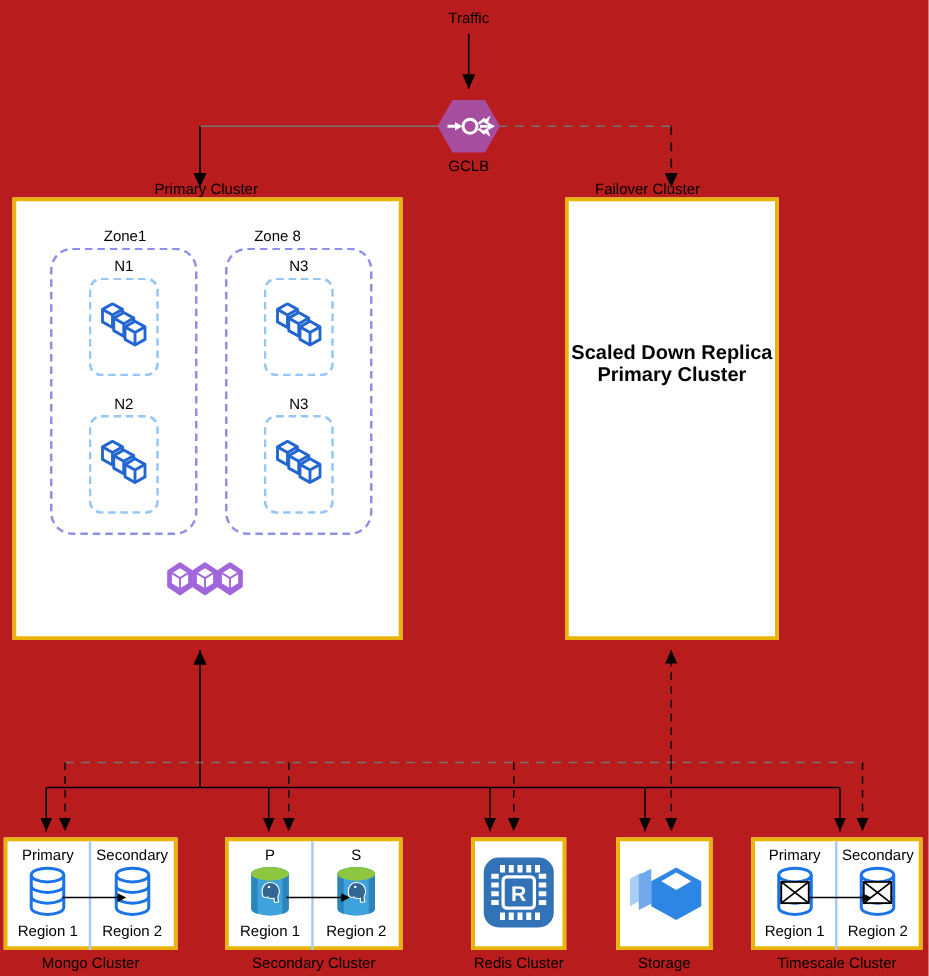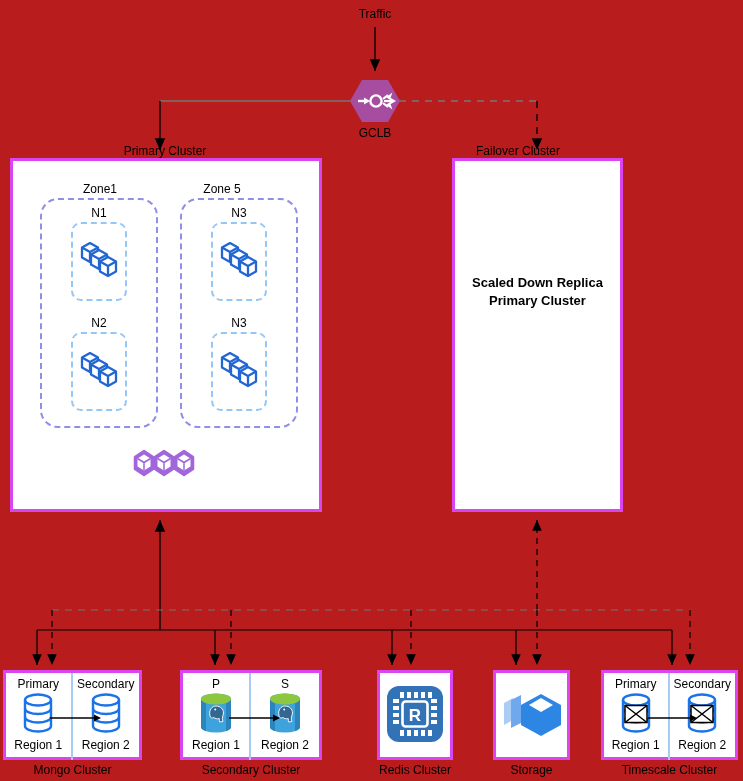--- a/index.html
+++ b/index.html
@@ -1,24 +1,24 @@
 <!DOCTYPE html>
 <html><head>
 <meta charset="utf-8">
 <style>
   html,body{margin:0;padding:0;background:#fff;}
   .canvas{position:relative;width:743px;height:781px;background:#b91c1c;
           font-family:"Liberation Sans",sans-serif;font-size:12px;color:#000;overflow:hidden;}
   .connectors{position:absolute;left:0;top:0;z-index:0;}
   .lbl{position:absolute;text-align:center;z-index:3;line-height:14px;}
-  .cluster-box{position:absolute;border:3px solid #d946ef;background:#fff;box-sizing:border-box;z-index:1;}
+  .cluster-box{position:absolute;border:3px solid #eab308;background:#fff;box-sizing:border-box;z-index:1;}
   .zone{position:absolute;border:2px dashed #8F8FE8;border-radius:18px;box-sizing:border-box;z-index:2;}
   .node{position:absolute;border:2px dashed #94C6F7;border-radius:10px;box-sizing:border-box;}
   .icon{position:absolute;z-index:2;}
-  .failover-text{position:absolute;z-index:2;text-align:center;font-weight:bold;font-size:13px;line-height:18px;}
+  .failover-text{position:absolute;z-index:2;text-align:center;font-weight:bold;font-size:16px;line-height:18px;}
   .split{display:grid;grid-template-columns:1fr 1fr;}
   .col{display:flex;flex-direction:column;align-items:center;justify-content:space-between;
        padding:4px 2px 8px;box-sizing:border-box;}
   .col-first{border-right:2px solid #A7CBF2;}
   .centerbox{display:flex;align-items:center;justify-content:center;}
   .link-arrow{position:absolute;z-index:3;}
   svg text{font-family:"Liberation Sans",sans-serif;}
 </style>
 </head>
 <body>
@@ -73,21 +73,21 @@
       <path d="M37.5,26.5 L43,32 L41.5,24.5 z" fill="#fff" transform="rotate(-8 40 29)"></path>
     </svg>
   </div>
   <div class="lbl" style="left:348px;top:126px;width:54px;text-align:center;">GCLB</div>
 
   <div class="lbl" style="left:100px;top:144px;width:130px;">Primary Cluster</div>
   <div class="cluster-box" style="left:10px;top:158px;width:312px;height:354px;"></div>
 
   <div class="lbl" style="left:70px;top:182px;width:60px;">Zone1</div>
   <div class="zone" style="left:40px;top:198px;width:118px;height:230px;"></div>
-  <div class="lbl" style="left:192px;top:182px;width:60px;">Zone 5</div>
+  <div class="lbl" style="left:192px;top:182px;width:60px;">Zone 8</div>
   <div class="zone" style="left:180px;top:198px;width:118px;height:230px;"></div>
 
   <div class="lbl" style="left:79px;top:206px;width:40px;">N1</div>
   <div class="node" style="left:71px;top:222px;width:56px;height:79px;z-index:2;"></div>
   <div class="icon" style="left:79px;top:242px;">
     <svg width="40" height="38" viewBox="0 0 40 38">
       <g stroke="#2266D2" stroke-width="2.3" fill="#fff" stroke-linejoin="round">
         <g>
             <path d="M11,1 L19,5.5 V15.5 L11,20 L3,15.5 V5.5 Z"></path>
             <path d="M3,5.5 L11,10 L19,5.5 M11,10 V20" fill="none"></path>

